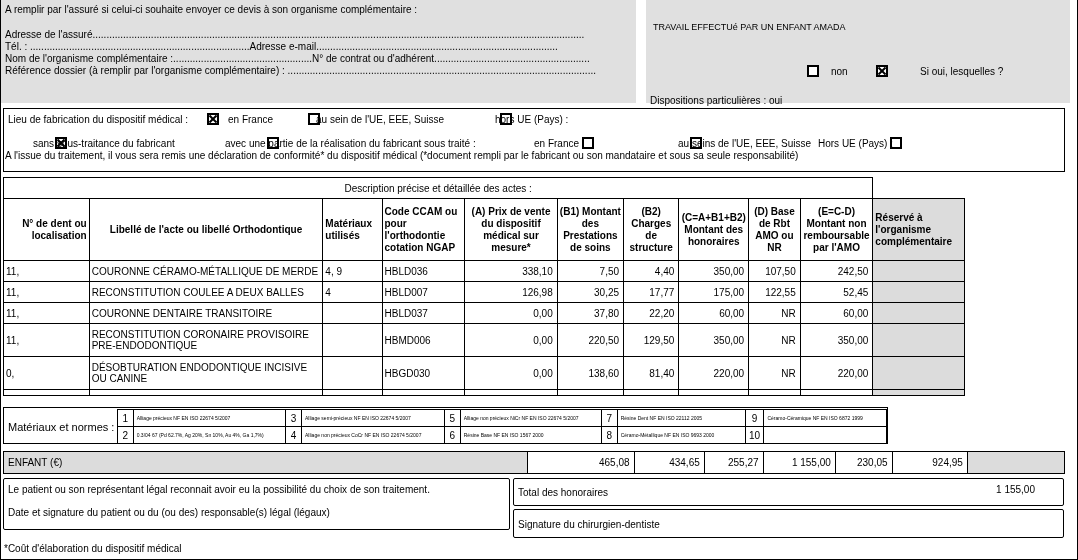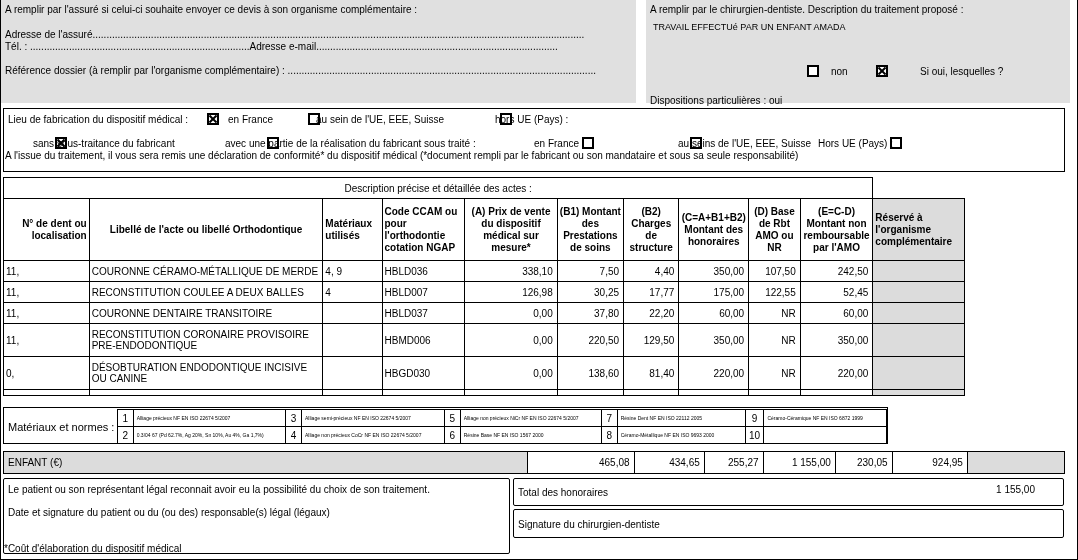--- a/index.html
+++ b/index.html
@@ -32,37 +32,37 @@
   .grey-cell { background: #dcdcdc; }
 
   #materiaux { left: 3px; top: 407px; width: 885px; height: 37px; padding-left: 8px; }
   #mat-table { position: absolute; left: 113px; top: 1px; border-collapse: collapse; }
   #mat-table td { border: 1px solid #000; height: 17px; font-size: 5px; padding: 0 3px; white-space: nowrap; }
   #mat-table td.n { font-size: 10px; width: 20px; text-align: center; }
 
   #total-table { position: absolute; left: 3px; top: 451px; width: 1062px; }
   #total-table td { border: 1px solid #000; height: 22px; font-size: 10px; padding: 0 4px; }
 
-  #patient { left: 3px; top: 478px; width: 507px; height: 76px; border-radius: 2px; }
+  #patient { left: 3px; top: 478px; width: 507px; height: 52px; border-radius: 2px; }
   #honoraires { left: 513px; top: 478px; width: 551px; height: 28px; border-radius: 2px; }
   #signature { left: 513px; top: 509px; width: 551px; height: 29px; border-radius: 2px; }
   #footnote { left: 4px; top: 543px; }
 </style>
 </head>
 <body>
 
 <div id="assure" class="abs grey">
   <div class="line" style="top:4px;">A remplir par l'assuré si celui-ci souhaite envoyer ce devis à son organisme complémentaire :</div>
   <div class="line" style="top:29px;">Adresse de l'assuré.................................................................................................................................................................................</div>
   <div class="line" style="top:41px;">Tél. : ...............................................................................Adresse e-mail.......................................................................................</div>
+  <div class="line" style="top:53px;">Nom de l'organisme complémentaire :..................................................N° de contrat ou d'adhérent........................................................</div>
   <div class="line" style="top:65px;">Référence dossier (à remplir par l'organisme complémentaire) : ...............................................................................................................</div>
 </div>
 
 <div id="dentiste" class="abs grey">
-  <div class="line" style="top:4px;">A remplir par le chirurgien-dentiste. Description du traitement proposé :</div>
   <div class="line" style="top:22px; left:7px; font-size:9px;">TRAVAIL EFFECTUé PAR UN ENFANT AMADA</div>
   <div class="line" style="top:66px;margin-top:29px;">Dispositions particulières : oui</div>
   <span class="abs cb" style="left:161px; top:65px;" id="cb-oui"></span>
   <div class="line" style="top:66px; left:185px;">non</div>
   <span class="abs cb checked" style="left:215px; top:65px;" id="cb-non"></span>
   <div class="line" style="top:66px; left:274px;">Si oui, lesquelles ?</div>
 </div>
 
 <div id="fabrication" class="abs box">
   <div class="line" style="top:5px;">Lieu de fabrication du dispositif médical :</div>

